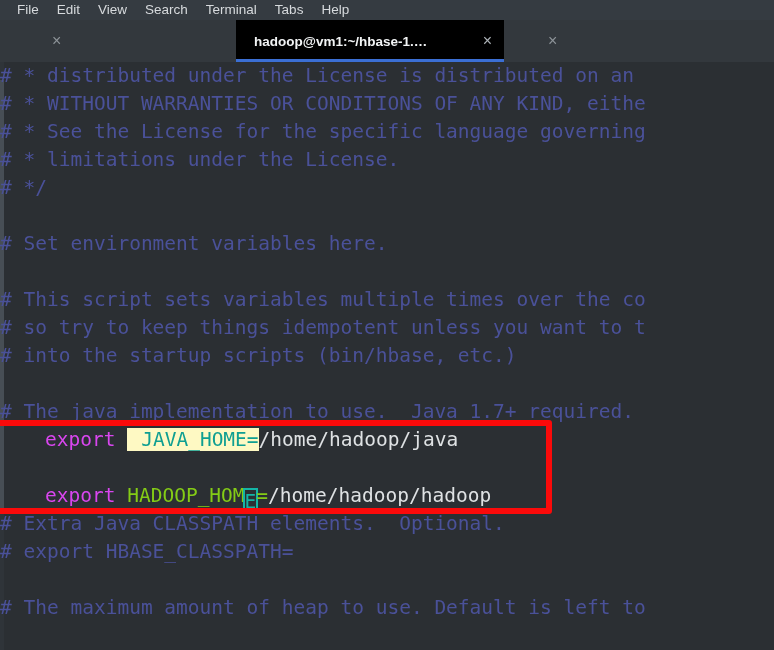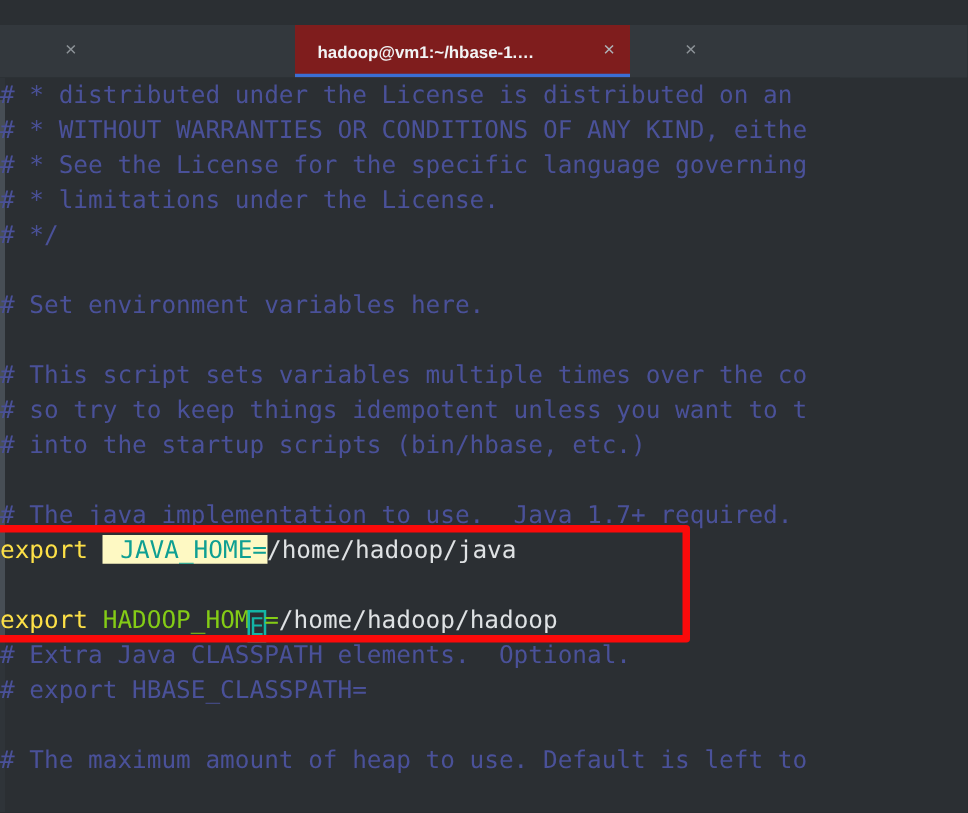--- a/index.html
+++ b/index.html
@@ -66,21 +66,21 @@
     display: flex;
     align-items: center;
     justify-content: space-between;
     box-sizing: border-box;
     padding: 0 12px 0 18px;
     background: #33383d;
     height: 42px;
     min-width: 0;
   }
   .tab.active {
-    background: #7f1d1d;
+    background: #000000;
     text-align: center;
   }
   .tab.active::after {
     content: "";
     position: absolute;
     left: 0; right: 0; bottom: 0;
     height: 3px;
     background: #3b6fd4;
   }
   .tab-label {
@@ -144,21 +144,21 @@
   .line {
     height: 28px;
     line-height: 28px;
     font-family: "DejaVu Sans Mono", monospace;
     font-size: 19.5px;
     letter-spacing: 0px;
     white-space: pre;
     color: #d8dadd;
   }
   .c-comment { color: #4a5199; }
-  .c-keyword { color: #fde047; }
+  .c-keyword { color: #d946ef; margin-left: 45px; }
   .c-var     { color: #84cc16; }
   .c-plain   { color: #dfe2e4; }
   .hl-yellow {
     background: #fef9c3;
     color: #0f9f92;
     padding-left: 14px;
   }
   .cursor-box {
     display: inline-block;
     border: 2px solid #14b5a6;
@@ -182,20 +182,29 @@
     border-radius: 3px;
     box-sizing: border-box;
     pointer-events: none;
   }
 </style>
 </head>
 <body>
 
 <div id="app">
 
+  <div class="menubar" id="menubar">
+      <div class="menu-item">File</div>
+      <div class="menu-item">Edit</div>
+      <div class="menu-item">View</div>
+      <div class="menu-item">Search</div>
+      <div class="menu-item">Terminal</div>
+      <div class="menu-item">Tabs</div>
+      <div class="menu-item">Help</div>
+    </div>
 
   <div class="tabbar" id="tabbar">
     <div class="tabbar-lead"></div>
   <div class="tab tab-1">
         <span class="tab-close">×</span>
       </div>
       <div class="tab tab-2 active">
         <span class="tab-label">hadoop@vm1:~/hbase-1.…</span>
         <span class="tab-close">×</span>
       </div>

